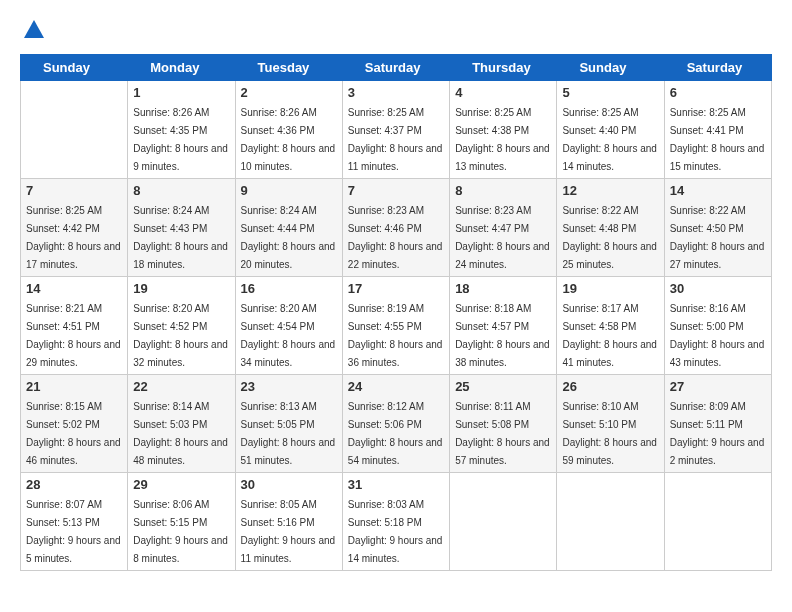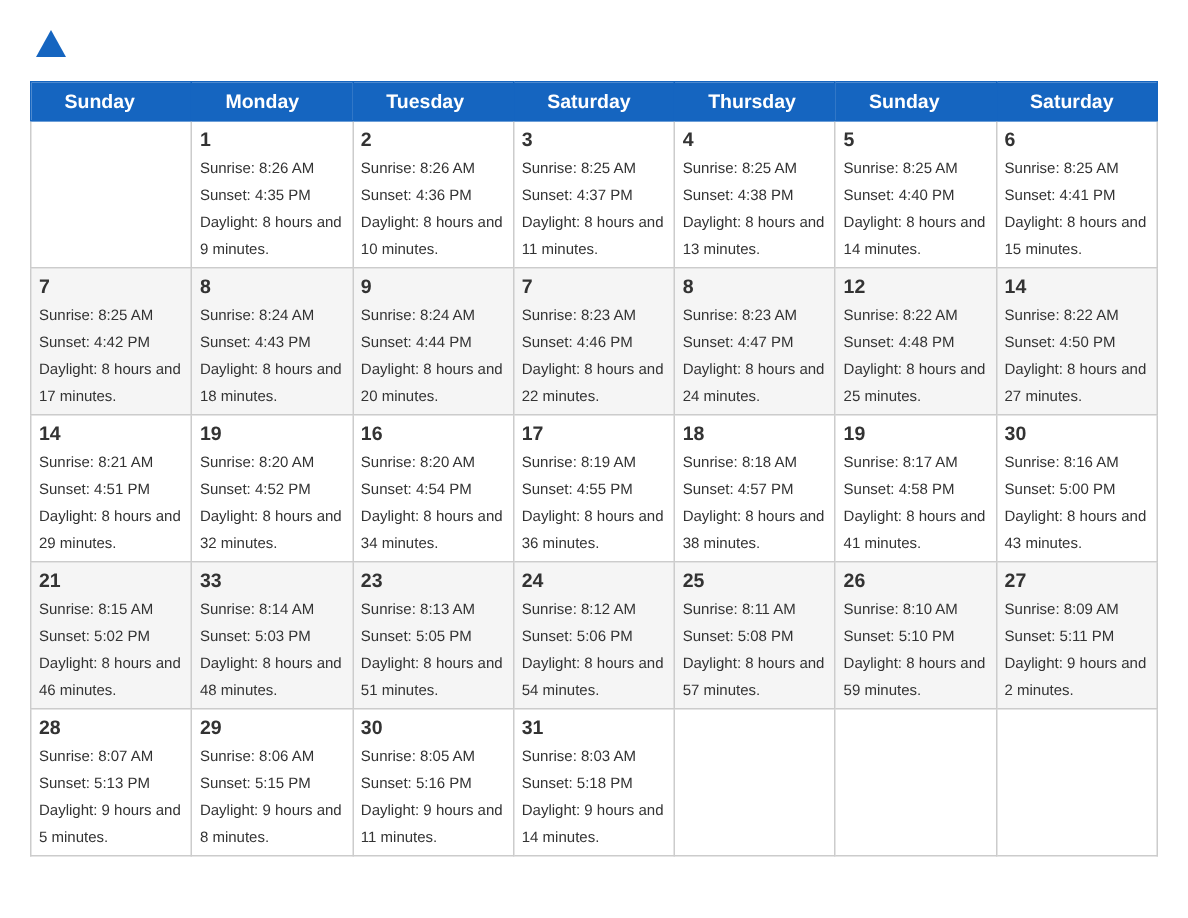--- a/index.html
+++ b/index.html
@@ -217,21 +217,21 @@
           <span class="day-number">30</span>
           <span class="day-info">Sunrise: 8:16 AM<br>Sunset: 5:00 PM<br>Daylight: 8 hours and 43 minutes.</span>
         </td>
         </tr>
         <tr>
           <td>
           <span class="day-number">21</span>
           <span class="day-info">Sunrise: 8:15 AM<br>Sunset: 5:02 PM<br>Daylight: 8 hours and 46 minutes.</span>
         </td>
           <td>
-          <span class="day-number">33</span>
+          <span class="day-number">22</span>
           <span class="day-info">Sunrise: 8:14 AM<br>Sunset: 5:03 PM<br>Daylight: 8 hours and 48 minutes.</span>
         </td>
           <td>
           <span class="day-number">23</span>
           <span class="day-info">Sunrise: 8:13 AM<br>Sunset: 5:05 PM<br>Daylight: 8 hours and 51 minutes.</span>
         </td>
           <td>
           <span class="day-number">24</span>
           <span class="day-info">Sunrise: 8:12 AM<br>Sunset: 5:06 PM<br>Daylight: 8 hours and 54 minutes.</span>
         </td>

